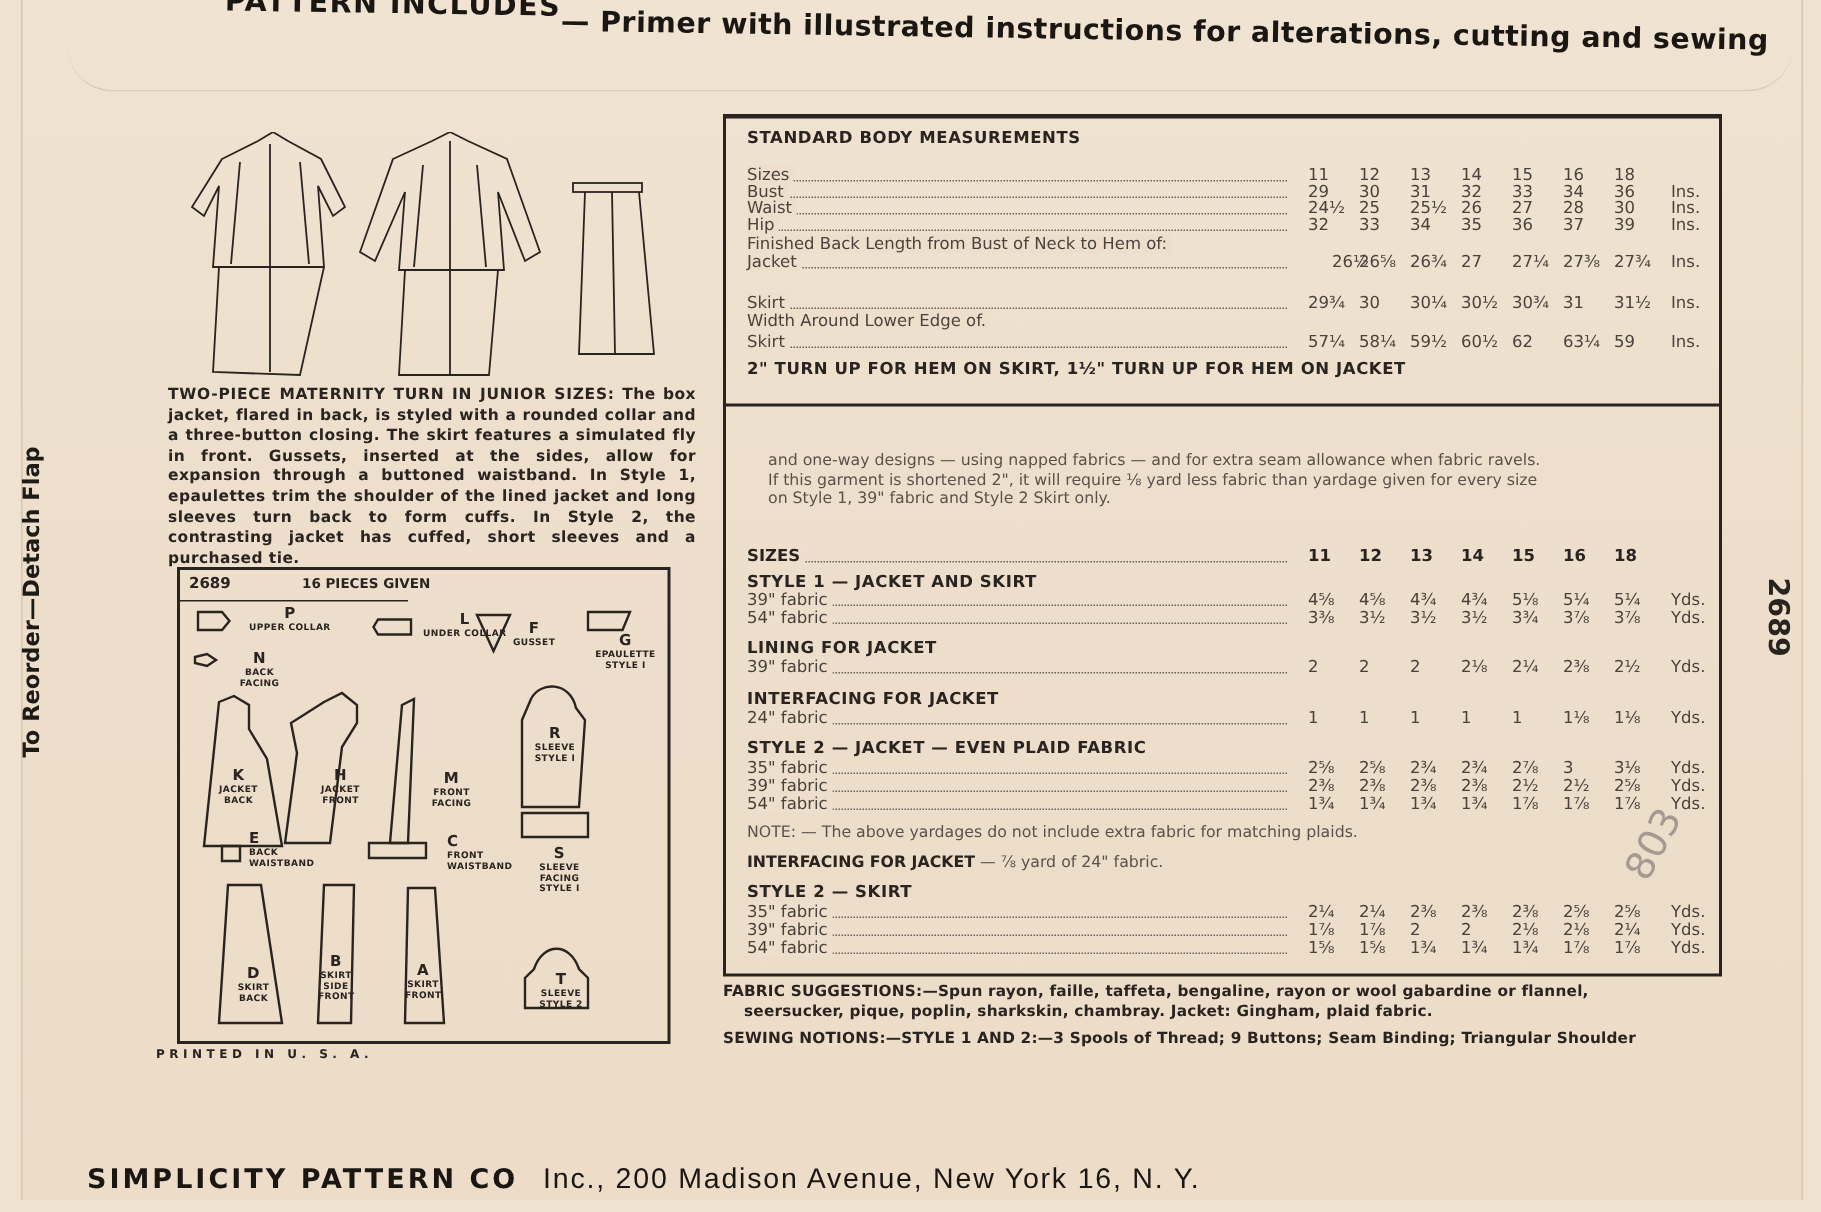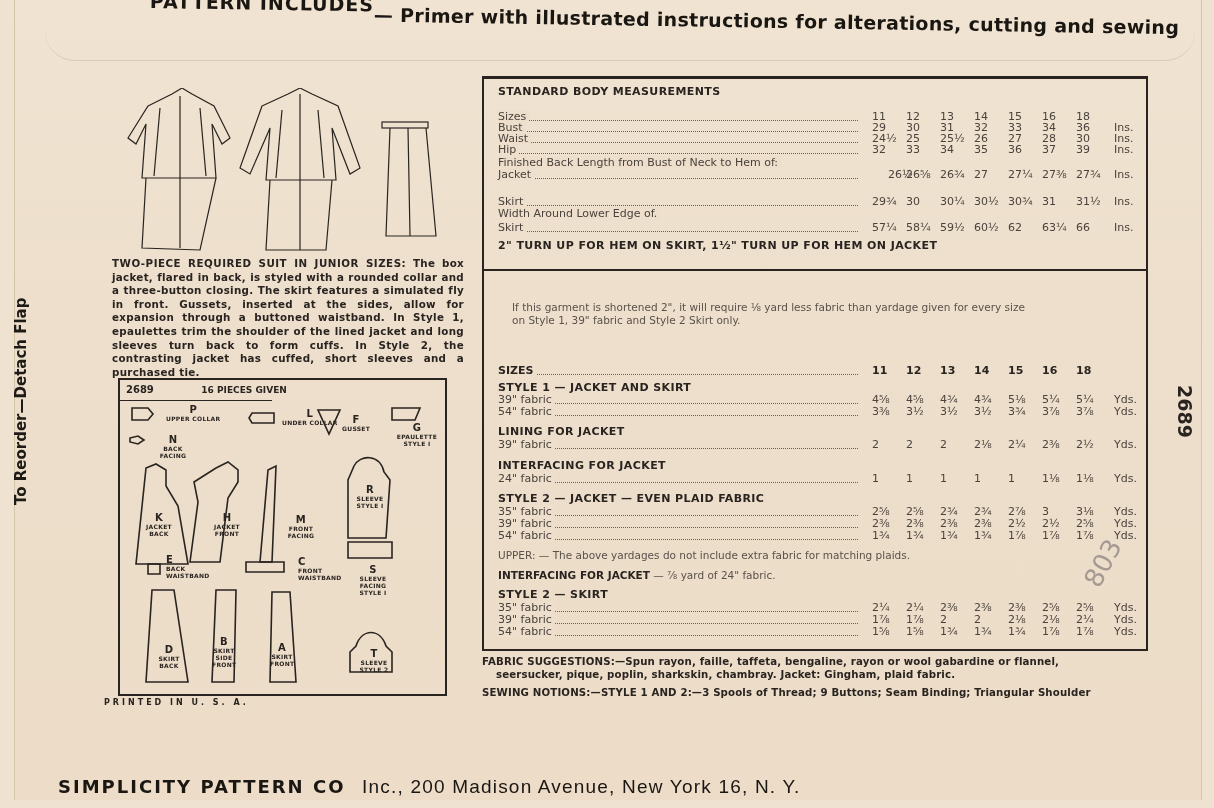--- a/index.html
+++ b/index.html
@@ -111,21 +111,21 @@
 
     <g>
       <rect x="262" y="34" width="46" height="6"></rect>
       <path d="M270 40 L266 148 L316 148 L306 40"></path>
       <line x1="288" y1="40" x2="290" y2="148"></line>
     </g>
   </svg>
 </div>
 
 <div class="desc">
-  <span class="lead">TWO-PIECE REQUIRED SUIT IN JUNIOR SIZES:</span>
+  <span class="lead">TWO-PIECE MATERNITY TURN IN JUNIOR SIZES:</span>
   <span>The box jacket, flared in back, is styled with a rounded collar and a three-button closing. The skirt features a simulated fly in front. Gussets, inserted at the sides, allow for expansion through a buttoned waistband. In Style 1, epaulettes trim the shoulder of the lined jacket and long sleeves turn back to form cuffs. In Style 2, the contrasting jacket has cuffed, short sleeves and a purchased tie.</span>
 </div>
 
 <div class="pieces-box">
   <div class="pieces-head">
     <span>2689</span>
     <span class="count">16 PIECES GIVEN</span>
   </div>
   <div class="pieces-rule"></div>
 
@@ -262,29 +262,30 @@
   <div class="row" style="top:143px">
       <div class="dots"></div>
       <div class="lbl"><span>Skirt</span></div>
       <div class="vals">
         <span class="v" style="left:0">57¼</span>
         <span class="v" style="left:34px">58¼</span>
         <span class="v" style="left:68px">59½</span>
         <span class="v" style="left:102px">60½</span>
         <span class="v" style="left:136px">62</span>
         <span class="v" style="left:170px">63¼</span>
-        <span class="v" style="left:204px">66</span>
+        <span class="v" style="left:204px">59</span>
         <span class="unit">Ins.</span>
       </div>
     </div>
   <div class="section-title" style="position:absolute;left:14px;top:160px">2" TURN UP FOR HEM ON SKIRT, 1½" TURN UP FOR HEM ON JACKET</div>
 
   <div class="hr" style="top:190px"></div>
 
   <div class="note" style="top:222px">
+    <span class="ind">and one-way designs — using napped fabrics — and for extra seam allowance when fabric ravels.</span>
     <span class="ind">If this garment is shortened 2", it will require ⅛ yard less fabric than yardage given for every size</span>
     <span class="ind">on Style 1, 39" fabric and Style 2 Skirt only.</span>
   </div>
 
   <div class="row bold" style="top:286px">
       <div class="dots"></div>
       <div class="lbl"><span>SIZES</span></div>
       <div class="vals">
         <span class="v" style="left:0">11</span>
         <span class="v" style="left:34px">12</span>
@@ -395,21 +396,21 @@
         <span class="v" style="left:34px">1¾</span>
         <span class="v" style="left:68px">1¾</span>
         <span class="v" style="left:102px">1¾</span>
         <span class="v" style="left:136px">1⅞</span>
         <span class="v" style="left:170px">1⅞</span>
         <span class="v" style="left:204px">1⅞</span>
         <span class="unit">Yds.</span>
       </div>
     </div>
 
-  <div class="note" style="top:470px">UPPER: — The above yardages do not include extra fabric for matching plaids.</div>
+  <div class="note" style="top:470px">NOTE: — The above yardages do not include extra fabric for matching plaids.</div>
   <div class="note" style="top:490px"><span class="bold">INTERFACING FOR JACKET</span> <span>— ⅞ yard of 24" fabric.</span></div>
 
   <div class="section-title" style="position:absolute;left:14px;top:509px">STYLE 2 — SKIRT</div>
   <div class="row" style="top:523px">
       <div class="dots"></div>
       <div class="lbl"><span>35" fabric</span></div>
       <div class="vals">
         <span class="v" style="left:0">2¼</span>
         <span class="v" style="left:34px">2¼</span>
         <span class="v" style="left:68px">2⅜</span>

